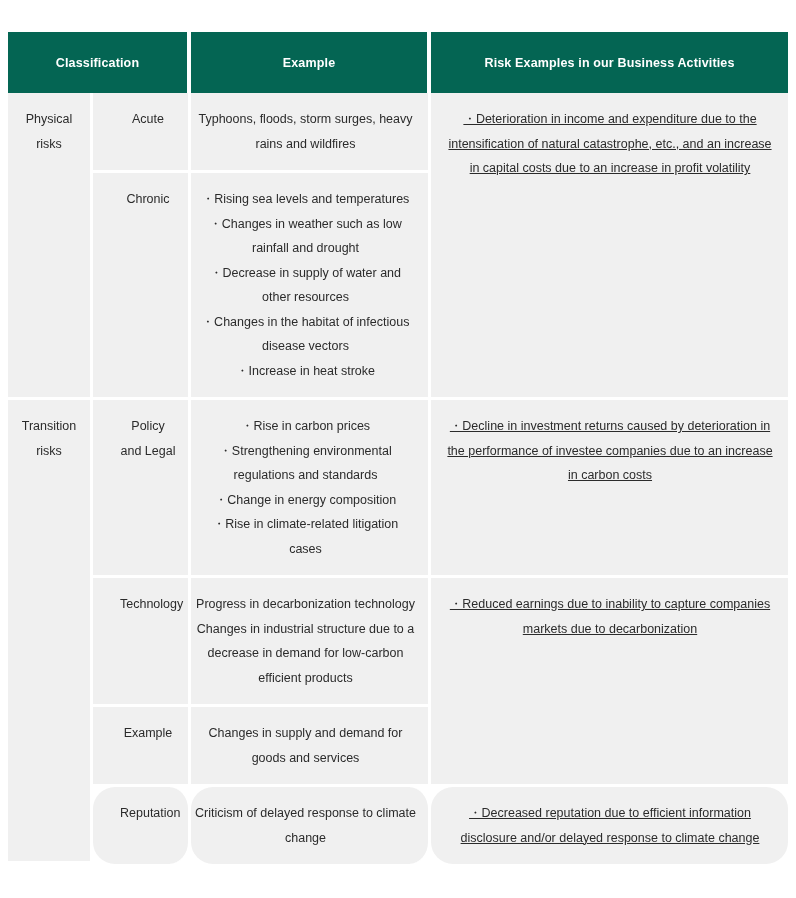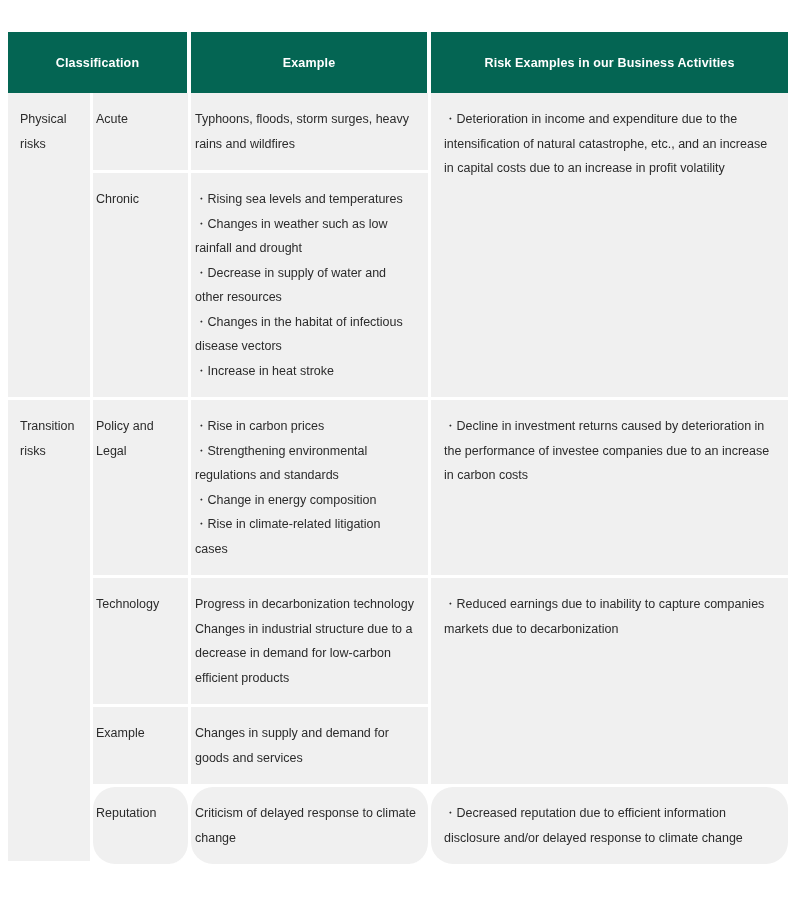--- a/index.html
+++ b/index.html
@@ -51,26 +51,27 @@
 
   tbody td {
     background: #f0f0f0;
     font-size: 12.5px;
     line-height: 24.5px;
     color: #2b2b2b;
     vertical-align: top;
     padding: 14px 12px 14px 11px;
     border-right: 3px solid #ffffff;
     border-bottom: 3px solid #ffffff;
+    text-align: center;
   }
-  tbody td.last-col { border-right: none; }
+  tbody td.last-col { border-right: none; text-decoration: underline; }
   tbody tr.last-row td { border-bottom: none; border-radius: 22px; }
 
   td.cat-cell { padding-left: 12px; }
-  td.sub-cell { padding-left: 3px; }
+  td.sub-cell { padding-left: 27px; }
   td.ex-cell  { padding-left: 4px; }
   td.risk-cell { padding-left: 13px; }
   .bullet-block { white-space: pre-wrap; }
 </style>
 </head>
 <body>
 
 <div class="page">
   <table class="risk-table">
     <colgroup>

